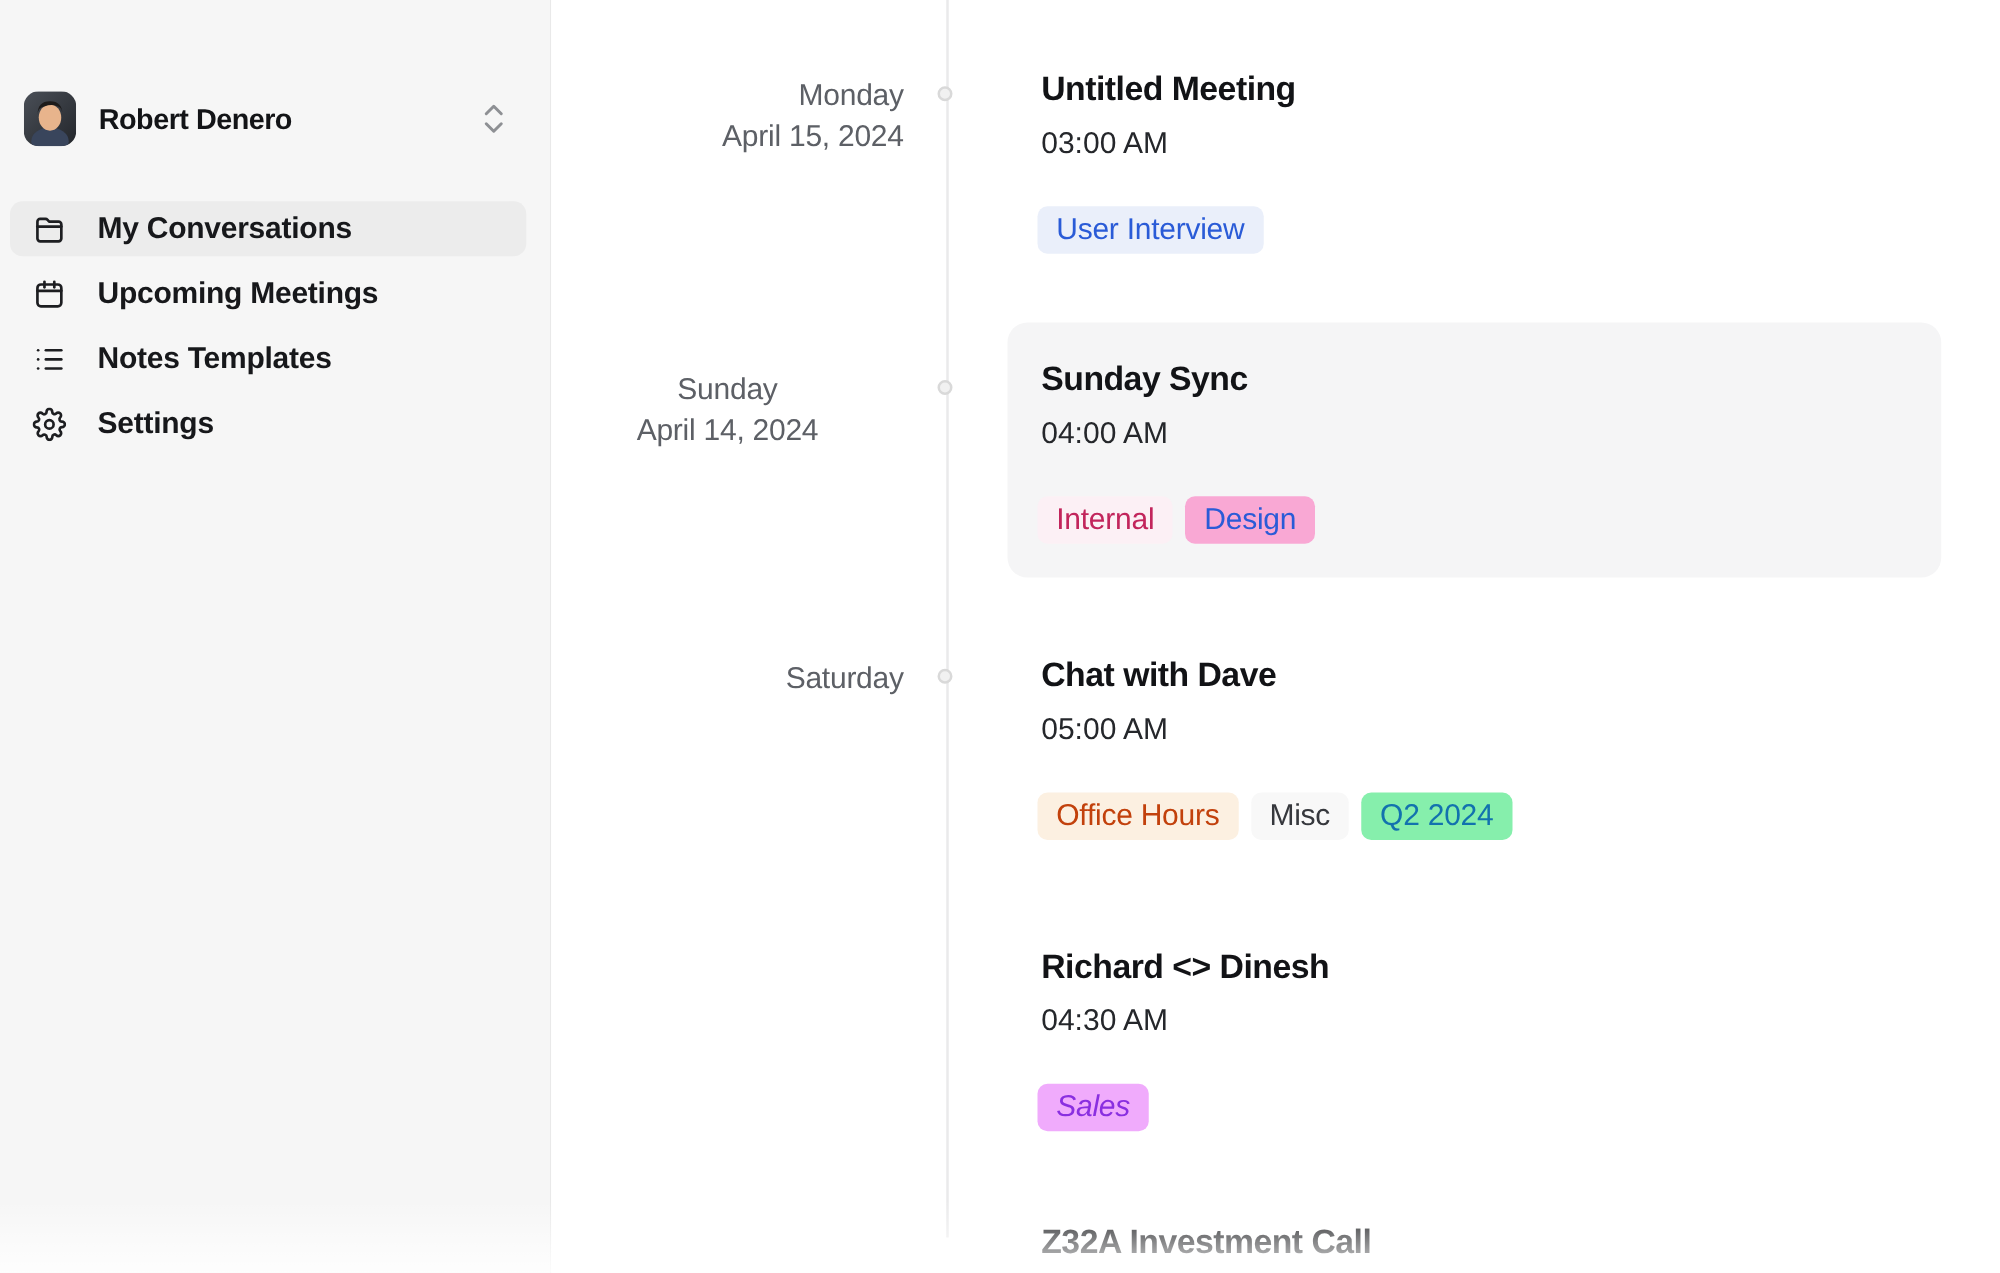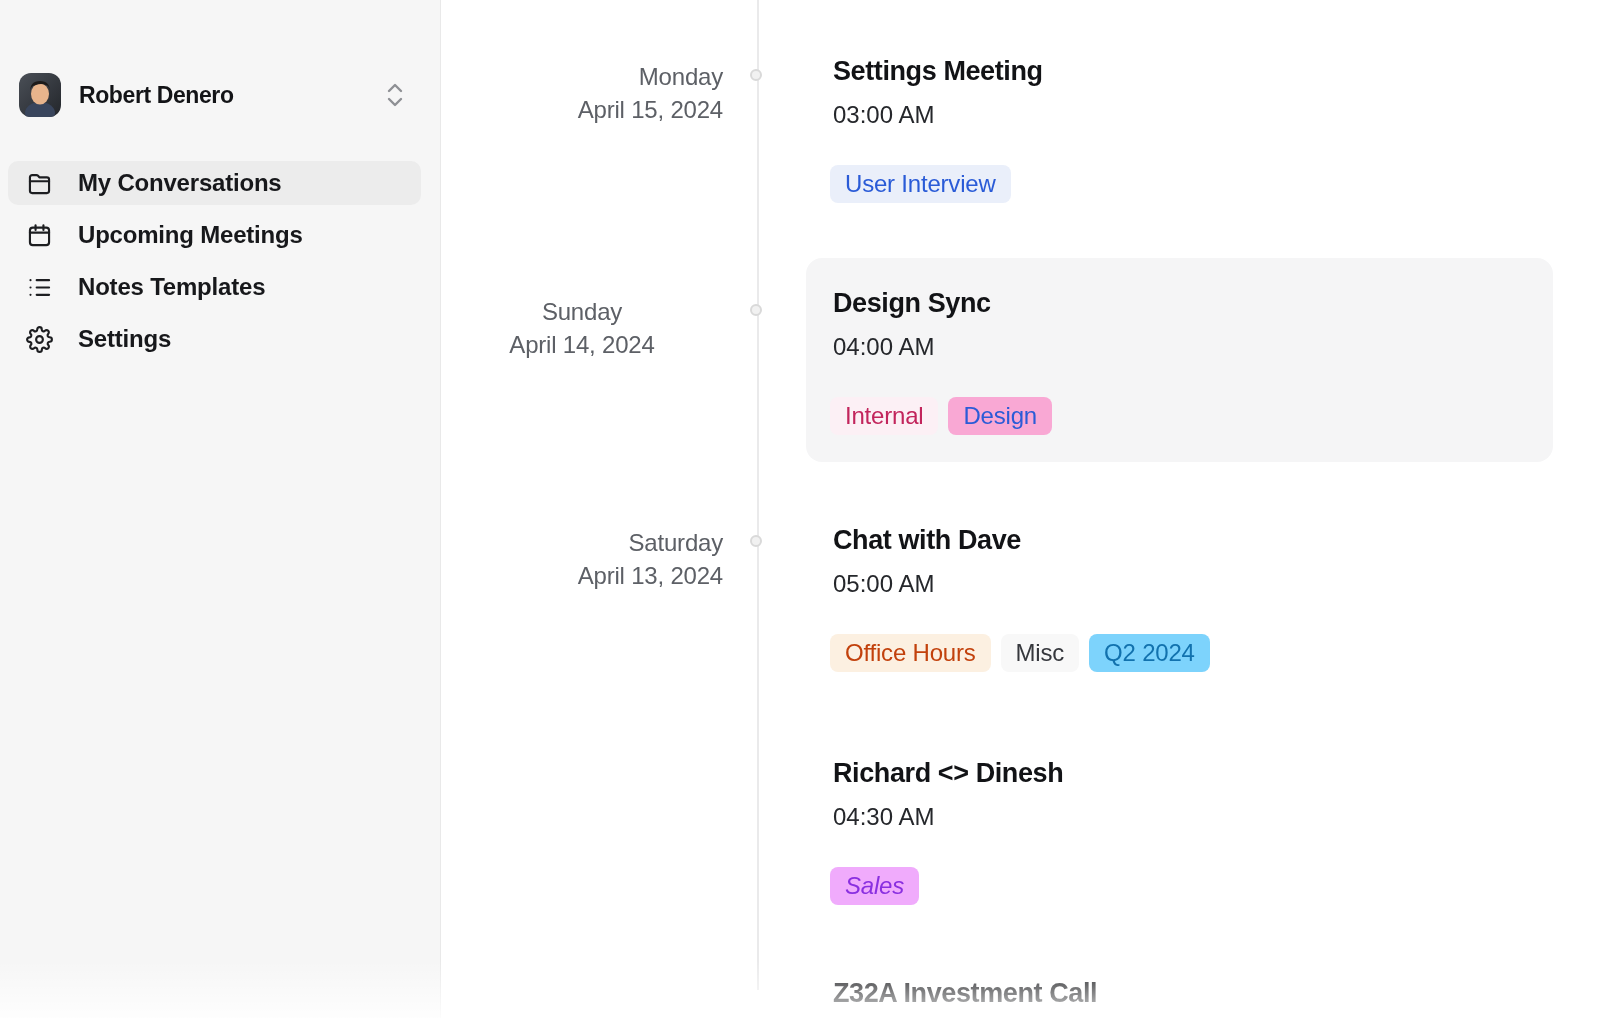--- a/index.html
+++ b/index.html
@@ -181,47 +181,46 @@
     <div class="date-block g1">
       <div>Monday</div>
       <div>April 15, 2024</div>
     </div>
     <div class="date-block g2">
       <div>Sunday</div>
       <div>April 14, 2024</div>
     </div>
     <div class="date-block g3">
       <div>Saturday</div>
-      <div>April 13, 2024</div>
     </div>
 
     <div class="entry e1">
-      <div class="entry-title">Settings Meeting</div>
+      <div class="entry-title">Untitled Meeting</div>
       <div class="entry-time">03:00 AM</div>
       <div class="chips">
         <span class="chip" style="color:#2a5bd7;background:#eaeffa;">User Interview</span>
       </div>
     </div>
 
     <div class="card">
-      <div class="entry-title">Design Sync</div>
+      <div class="entry-title">Sunday Sync</div>
       <div class="entry-time">04:00 AM</div>
       <div class="chips">
         <span class="chip" style="color:#c2255c;background:#fcf0f5;">Internal</span>
         <span class="chip" style="color:#2a5bd7;background:#f9a8d4;">Design</span>
       </div>
     </div>
 
     <div class="entry e3">
       <div class="entry-title">Chat with Dave</div>
       <div class="entry-time">05:00 AM</div>
       <div class="chips">
         <span class="chip" style="color:#c2410c;background:#fcf0e1;">Office Hours</span>
         <span class="chip" style="color:#36383d;background:#f8f8f8;">Misc</span>
-        <span class="chip" style="color:#1272ae;background:#7dd3fc;">Q2 2024</span>
+        <span class="chip" style="color:#1272ae;background:#86efac;">Q2 2024</span>
       </div>
     </div>
 
     <div class="entry e4">
       <div class="entry-title">Richard &lt;&gt; Dinesh</div>
       <div class="entry-time">04:30 AM</div>
       <div class="chips">
         <span class="chip" style="color:#8a2fe0;background:#f0abfc;font-style:italic;">Sales</span>
       </div>
     </div>

